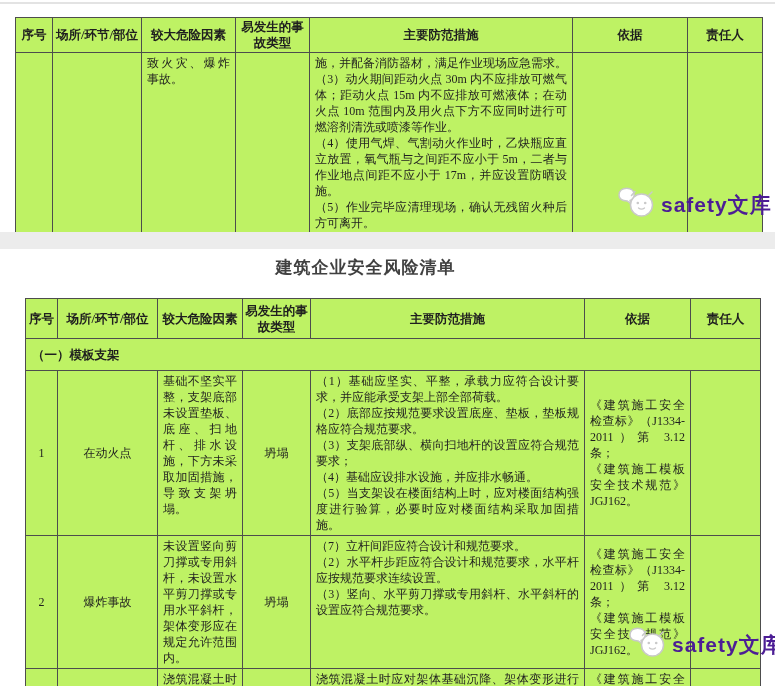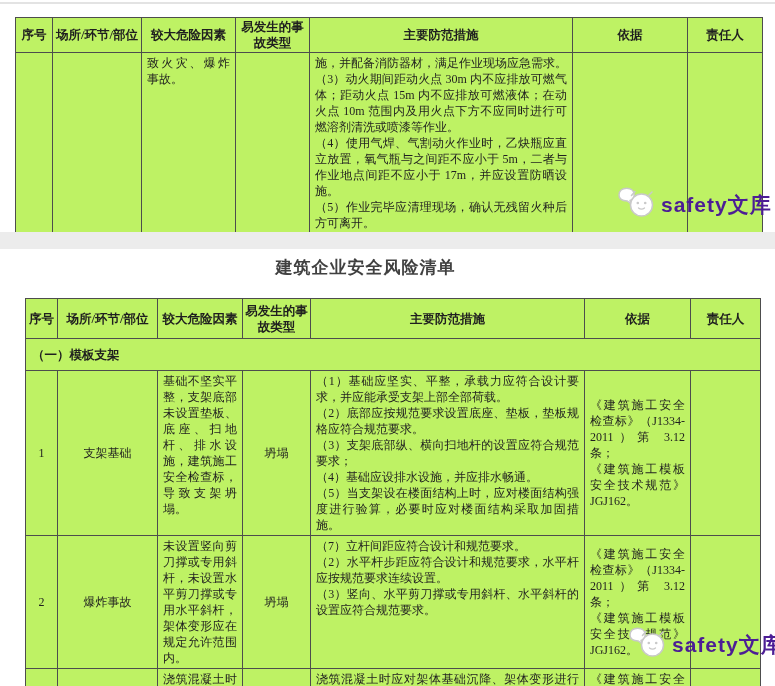--- a/index.html
+++ b/index.html
@@ -113,22 +113,22 @@
       <th>易发生的事故类型</th>
       <th>主要防范措施</th>
       <th>依据</th>
       <th>责任人</th>
     </tr>
     <tr class="h-sect">
       <td class="section-cell" colspan="7">（一）模板支架</td>
     </tr>
     <tr class="h-r1">
       <td class="center">1</td>
-      <td class="center">支架基础</td>
-      <td class="top just">基础不坚实平整，支架底部未设置垫板、底座、扫地杆、排水设施，建筑施工安全检查标，导致支架坍塌。</td>
+      <td class="center">在动火点</td>
+      <td class="top just">基础不坚实平整，支架底部未设置垫板、底座、扫地杆、排水设施，下方未采取加固措施，导致支架坍塌。</td>
       <td class="center">坍塌</td>
       <td class="top preline just">（1）基础应坚实、平整，承载力应符合设计要求，并应能承受支架上部全部荷载。
 （2）底部应按规范要求设置底座、垫板，垫板规格应符合规范要求。
 （3）支架底部纵、横向扫地杆的设置应符合规范要求；
 （4）基础应设排水设施，并应排水畅通。
 （5）当支架设在楼面结构上时，应对楼面结构强度进行验算，必要时应对楼面结构采取加固措施。</td>
       <td class="preline just">《建筑施工安全检查标》（J1334-2011）第 3.12 条；
 《建筑施工模板安全技术规范》JGJ162。</td>
       <td></td>
     </tr>

